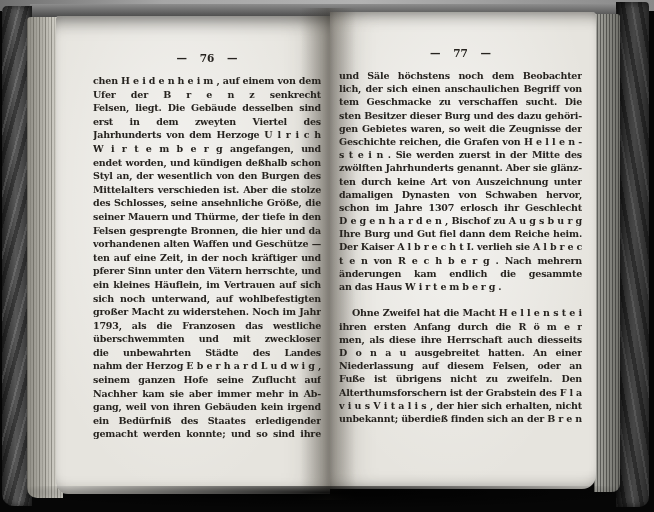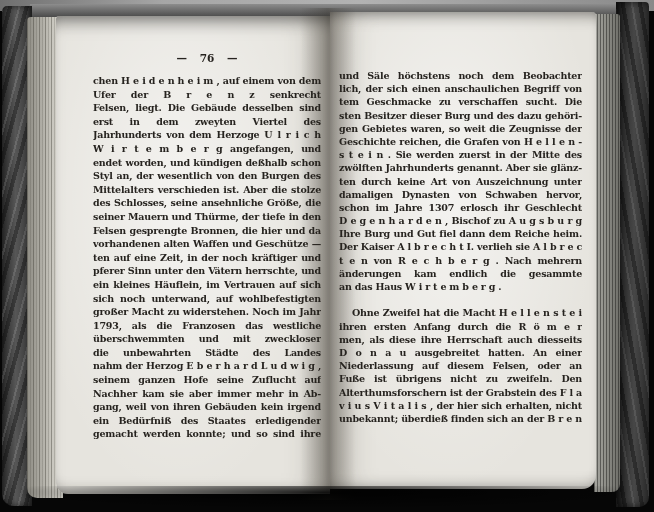--- a/index.html
+++ b/index.html
@@ -142,20 +142,21 @@
         <div class="tline">nahm der Herzog E b e r h a r d L u d w i g , mit</div>
         <div class="tline">seinem ganzen Hofe seine Zuflucht auf diese Feste.</div>
         <div class="tline">Nachher kam sie aber immer mehr in Ab-</div>
         <div class="tline">gang, weil von ihren Gebäuden kein irgend</div>
         <div class="tline">ein Bedürfniß des Staates erledigender Gebrauch</div>
         <div class="tline">gemacht werden konnte; und so sind ihre Zimmer</div>
       </div>
   </div>
 
   <div class="abs page page-right">
+    <div class="header header-right">— 77 —</div>
     <div class="text text-right">
         <div class="tline">und Säle höchstens noch dem Beobachter dien-</div>
         <div class="tline">lich, der sich einen anschaulichen Begriff von al-</div>
         <div class="tline">tem Geschmacke zu verschaffen sucht. Die älte-</div>
         <div class="tline">sten Besitzer dieser Burg und des dazu gehöri-</div>
         <div class="tline">gen Gebietes waren, so weit die Zeugnisse der</div>
         <div class="tline">Geschichte reichen, die Grafen von H e l l e n -</div>
         <div class="tline">s t e i n . Sie werden zuerst in der Mitte des</div>
         <div class="tline">zwölften Jahrhunderts genannt. Aber sie glänz-</div>
         <div class="tline">ten durch keine Art von Auszeichnung unter den</div>

